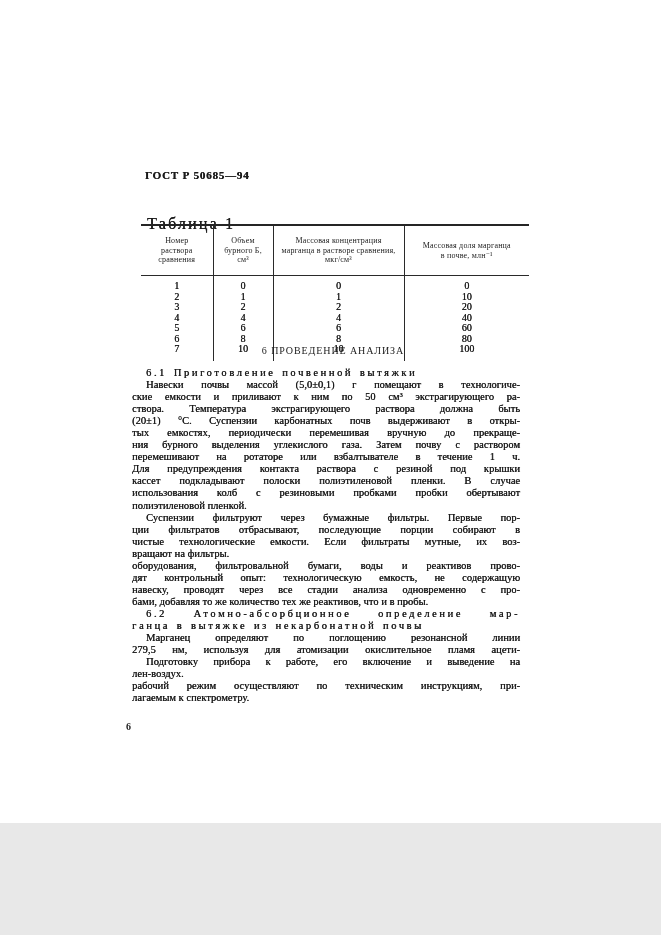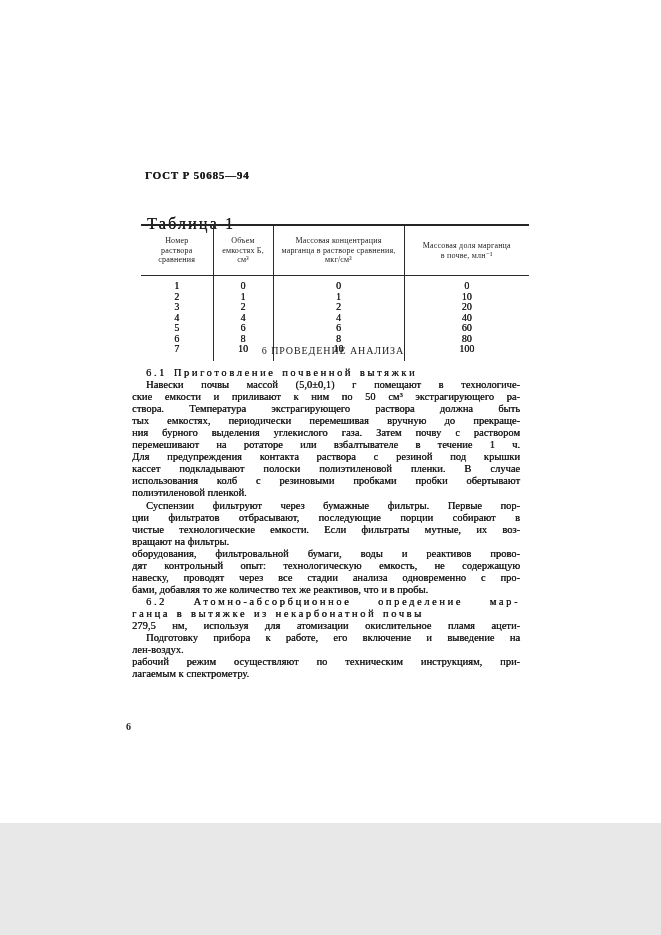--- a/index.html
+++ b/index.html
@@ -71,21 +71,21 @@
       <col style="width:60px">
       <col style="width:131px">
       <col style="width:125px">
     </colgroup>
     <thead>
       <tr id="thead-row">
           <th>Номер
 раствора
 сравнения</th>
           <th>Объем
-емкостях Б,
+бурного Б,
 см³</th>
           <th>Массовая концентрация
 марганца в растворе сравнения,
 мкг/см³</th>
           <th>Массовая доля марганца
 в почве, млн⁻¹</th>
         </tr>
     </thead>
     <tbody id="tbody-rows">
         <tr class="first">
@@ -133,37 +133,39 @@
       </tbody>
   </table>
 
   <div class="section-heading">6 ПРОВЕДЕНИЕ АНАЛИЗА</div>
 
   <div class="body-text" id="body-text">
       <div class="line first sp nj">6.1 Приготовление почвенной вытяжки</div>
       <div class="line first">Навески почвы массой (5,0±0,1) г помещают в технологиче-</div>
       <div class="line">ские емкости и приливают к ним по 50 см³ экстрагирующего ра-</div>
       <div class="line">створа. Температура экстрагирующего раствора должна быть</div>
+      <div class="line">(20±1) °С. Суспензии карбонатных почв выдерживают в откры-</div>
       <div class="line">тых емкостях, периодически перемешивая вручную до прекраще-</div>
       <div class="line">ния бурного выделения углекислого газа. Затем почву с раствором</div>
       <div class="line">перемешивают на ротаторе или взбалтывателе в течение 1 ч.</div>
       <div class="line">Для предупреждения контакта раствора с резиной под крышки</div>
       <div class="line">кассет подкладывают полоски полиэтиленовой пленки. В случае</div>
       <div class="line">использования колб с резиновыми пробками пробки обертывают</div>
       <div class="line nj">полиэтиленовой пленкой.</div>
       <div class="line first">Суспензии фильтруют через бумажные фильтры. Первые пор-</div>
       <div class="line">ции фильтратов отбрасывают, последующие порции собирают в</div>
       <div class="line">чистые технологические емкости. Если фильтраты мутные, их воз-</div>
       <div class="line nj">вращают на фильтры.</div>
       <div class="line">оборудования, фильтровальной бумаги, воды и реактивов прово-</div>
       <div class="line">дят контрольный опыт: технологическую емкость, не содержащую</div>
       <div class="line">навеску, проводят через все стадии анализа одновременно с про-</div>
       <div class="line nj">бами, добавляя то же количество тех же реактивов, что и в пробы.</div>
       <div class="line first sp">6.2 Атомно-абсорбционное определение мар-</div>
       <div class="line sp nj">ганца в вытяжке из некарбонатной почвы</div>
+      <div class="line first">Марганец определяют по поглощению резонансной линии</div>
       <div class="line">279,5 нм, используя для атомизации окислительное пламя ацети-</div>
       <div class="line first">Подготовку прибора к работе, его включение и выведение на</div>
       <div class="line nj">лен-воздух.</div>
       <div class="line">рабочий режим осуществляют по техническим инструкциям, при-</div>
       <div class="line nj">лагаемым к спектрометру.</div>
     </div>
 
   <div class="page-number">6</div>
 
 </div>

